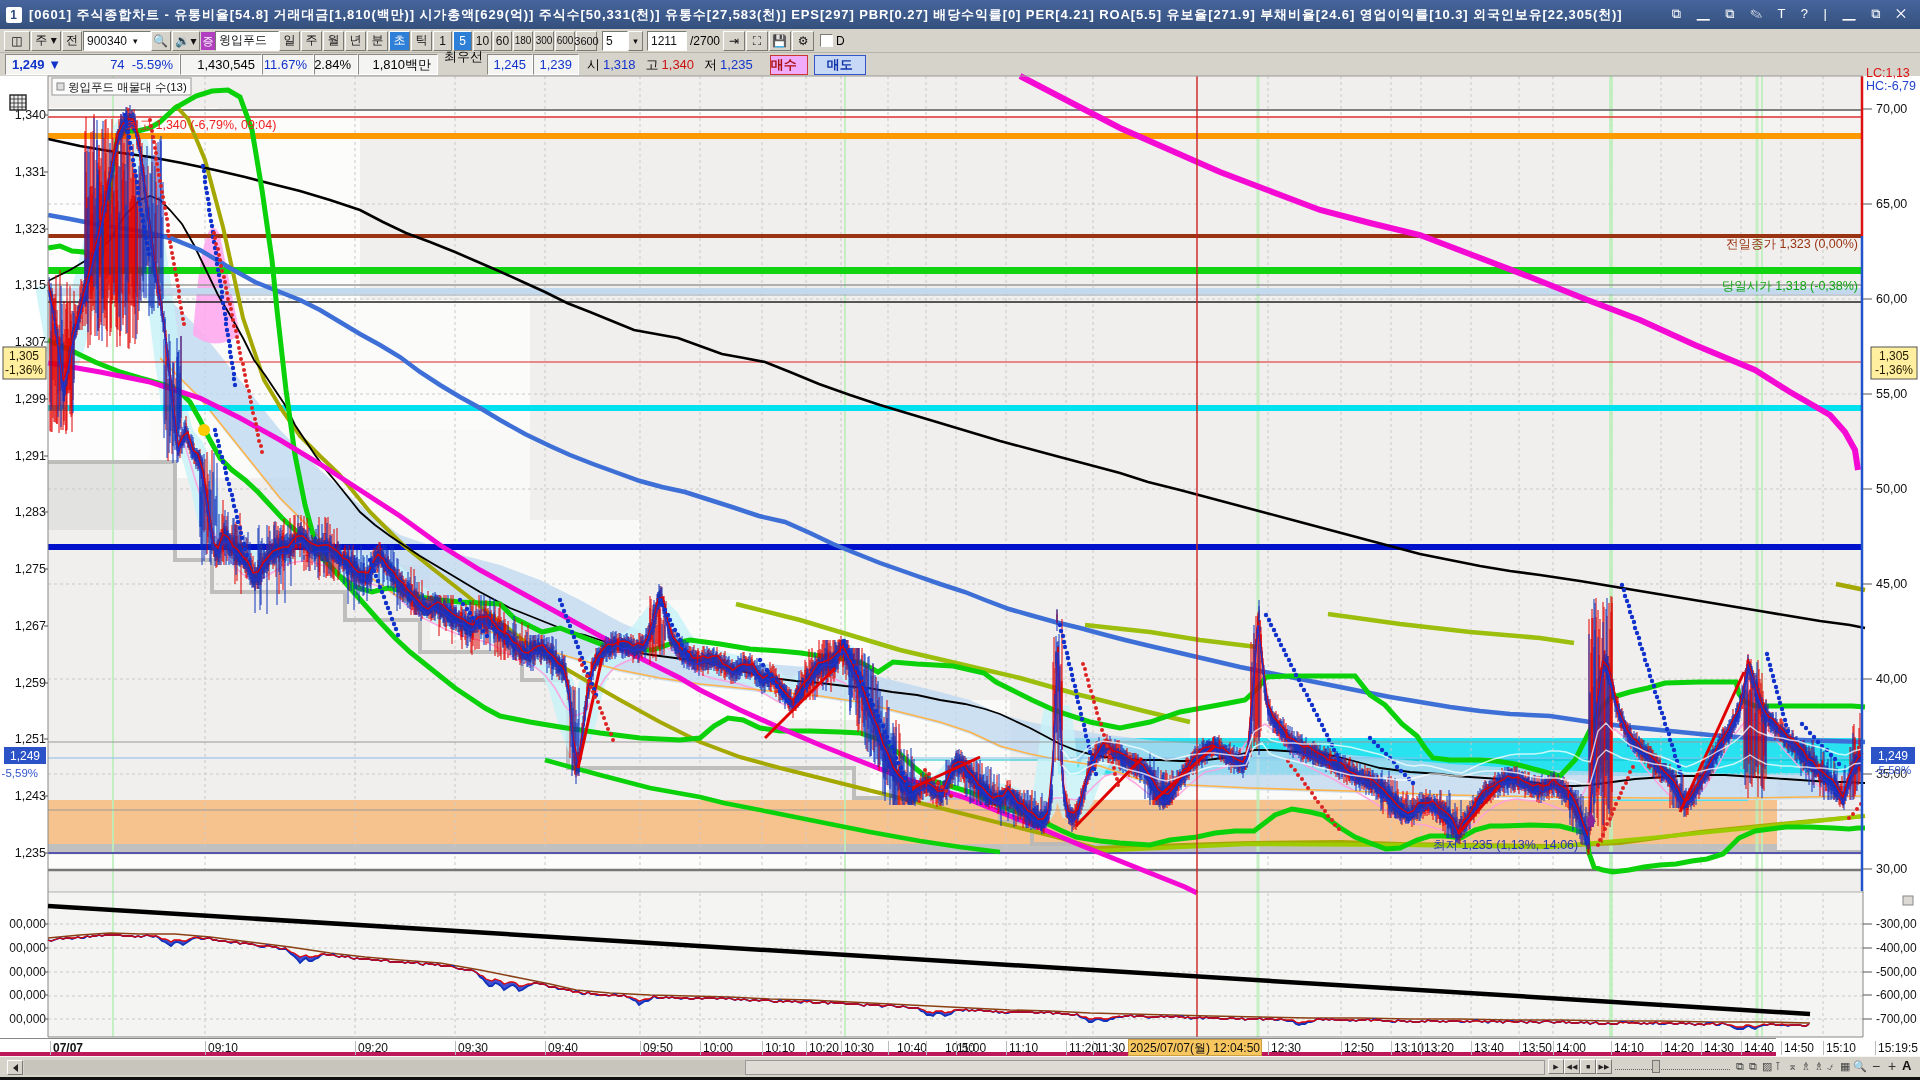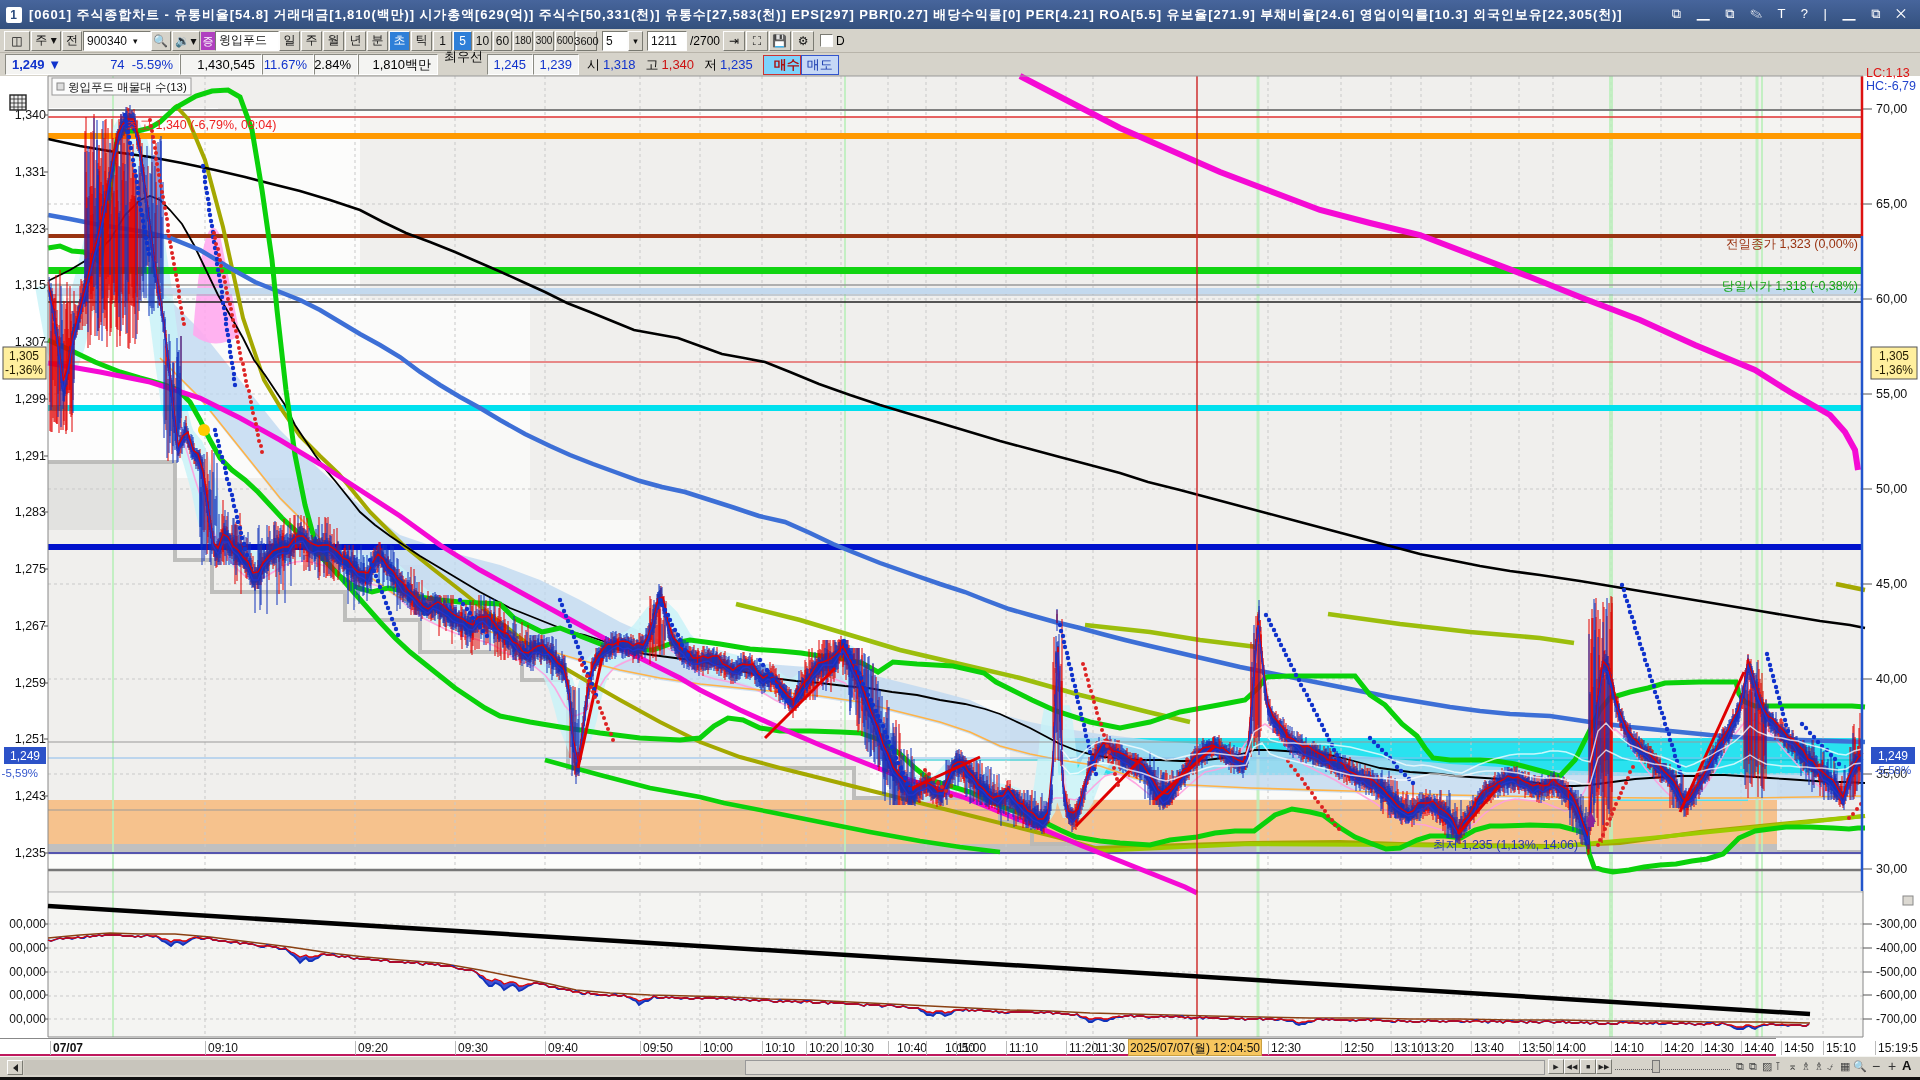--- a/index.html
+++ b/index.html
@@ -64,22 +64,22 @@
 <span class="ifld" style="width:80px">1,810백만</span>
 <span style="margin:0 4px 15px 6px">최우선</span>
 <span class="ifld" style="width:46px;color:#1133cc">1,245</span>
 <span class="ifld" style="width:46px;color:#1133cc">1,239</span>
 <span style="margin:0 3px 0 8px">시</span>
     <span style="color:#1133cc">1,318</span>
 <span style="margin:0 3px 0 10px">고</span>
     <span style="color:#cc1111">1,340</span>
 <span style="margin:0 3px 0 10px">저</span>
     <span style="color:#1133cc">1,235</span>
-<span style="width:38px;height:20px;background:#7dd3fc;border:1.5px solid #cc3333;color:#aa1111;font-weight:bold;text-align:right;line-height:18px;margin-left:10px">매수</span>
-<span style="width:38px;height:20px;background:#c6d8f6;border:1.5px solid #3355cc;color:#1133aa;font-weight:normal;text-align:center;line-height:18px;margin-left:0">매도</span>
+<span style="width:38px;height:20px;background:#f0abfc;border:1.5px solid #cc3333;color:#aa1111;font-weight:bold;text-align:left;line-height:18px;margin-left:17px">매수</span>
+<span style="width:52px;height:20px;background:#c6d8f6;border:1.5px solid #3355cc;color:#1133aa;font-weight:bold;text-align:center;line-height:18px;margin-left:6px">매도</span>
 </div>
 <svg width="1920" height="1080" viewBox="0 0 1920 1080" style="position:absolute;left:0;top:0">
     <rect x="48" y="76" width="1815" height="816" fill="#f0efed"></rect>
     <rect x="48" y="110" width="1815" height="26" fill="#f4f3f1"></rect>
     <rect x="48" y="111" width="1815" height="6" fill="#fcfcfb"></rect>
     <rect x="48" y="108" width="170" height="352" fill="#fdfdfd"></rect>
     <rect x="140" y="112" width="220" height="200" fill="#fcfcfb"></rect>
     <rect x="150" y="300" width="380" height="178" fill="#fbfbfa"></rect>
     <rect x="300" y="430" width="230" height="135" fill="#f9f9f7"></rect>
     <rect x="430" y="520" width="210" height="120" fill="#f9f9f7"></rect>
@@ -850,21 +850,21 @@
     <text x="127" y="129" font-size="12.5" fill="#ee2222" text-anchor="start" font-weight="normal" font-family="&quot;Liberation Sans&quot;,sans-serif">최고 1,340 (-6,79%, 09:04)</text>
     <text x="1433" y="849" font-size="12.5" fill="#2233bb" text-anchor="start" font-weight="normal" font-family="&quot;Liberation Sans&quot;,sans-serif">최저 1,235 (1,13%, 14:06)</text>
     <text x="1858" y="248" font-size="12.5" fill="#993311" text-anchor="end" font-weight="normal" font-family="&quot;Liberation Sans&quot;,sans-serif">전일종가 1,323 (0,00%)</text>
     <text x="1858" y="290" font-size="12.5" fill="#11a511" text-anchor="end" font-weight="normal" font-family="&quot;Liberation Sans&quot;,sans-serif">당일시가 1,318 (-0,38%)</text>
     <rect x="52" y="78" width="139" height="17" fill="#fbfbfb" stroke="#999" stroke-width="1"></rect>
     <rect x="57" y="83" width="7" height="7" fill="#ddd" stroke="#888" stroke-width="1"></rect>
     <text x="68" y="91" font-size="11.5" fill="#111" text-anchor="start" font-weight="normal" font-family="&quot;Liberation Sans&quot;,sans-serif">윙입푸드 매물대 수(13)</text>
     <rect x="10" y="95" width="16" height="15" fill="#eee" stroke="#222" stroke-width="1.4"></rect>
     <path d="M10 99 h16 M14 95 v15 M18 95 v15 M22 95 v15 M10 103 h16 M10 107 h16" stroke="#222" stroke-width="0.8"></path>
   </svg>
-<div style="position:absolute;left:0;top:1038px;width:1776px;height:18px;background:#fff;border-top:1px solid #888;border-bottom:2px solid #be185d;font-size:12px;color:#111">
+<div style="position:absolute;left:0;top:1038px;width:1776px;height:18px;background:#fff;border-top:1px solid #888;border-bottom:4px solid #be185d;font-size:12px;color:#111">
     <span style="position:absolute;left:50px;top:2px;font-weight:bold;border-left:1px solid #bbb;padding-left:2px">07/07</span>
     <span style="position:absolute;left:205px;top:2px;font-weight:normal;border-left:1px solid #bbb;padding-left:2px">09:10</span>
     <span style="position:absolute;left:355px;top:2px;font-weight:normal;border-left:1px solid #bbb;padding-left:2px">09:20</span>
     <span style="position:absolute;left:455px;top:2px;font-weight:normal;border-left:1px solid #bbb;padding-left:2px">09:30</span>
     <span style="position:absolute;left:545px;top:2px;font-weight:normal;border-left:1px solid #bbb;padding-left:2px">09:40</span>
     <span style="position:absolute;left:640px;top:2px;font-weight:normal;border-left:1px solid #bbb;padding-left:2px">09:50</span>
     <span style="position:absolute;left:700px;top:2px;font-weight:normal;border-left:1px solid #bbb;padding-left:2px">10:00</span>
     <span style="position:absolute;left:762px;top:2px;font-weight:normal;border-left:1px solid #bbb;padding-left:2px">10:10</span>
     <span style="position:absolute;left:806px;top:2px;font-weight:normal;border-left:1px solid #bbb;padding-left:2px">10:20</span>
     <span style="position:absolute;left:841px;top:2px;font-weight:normal;border-left:1px solid #bbb;padding-left:2px">10:30</span>

